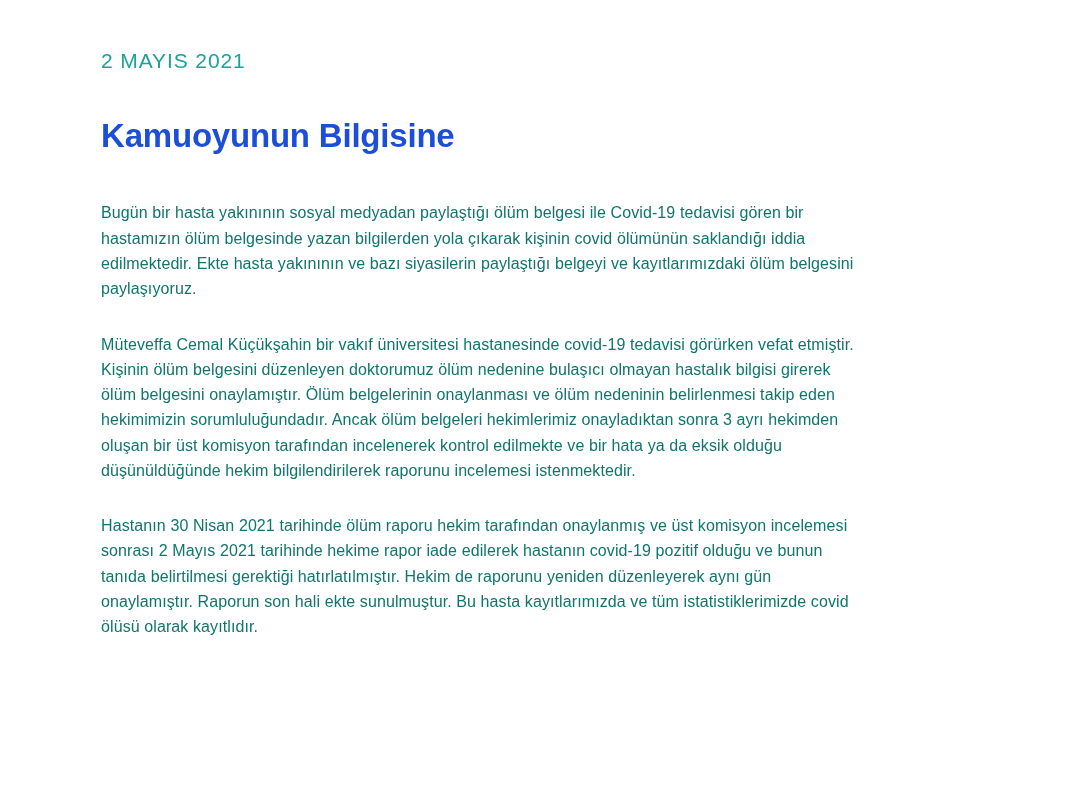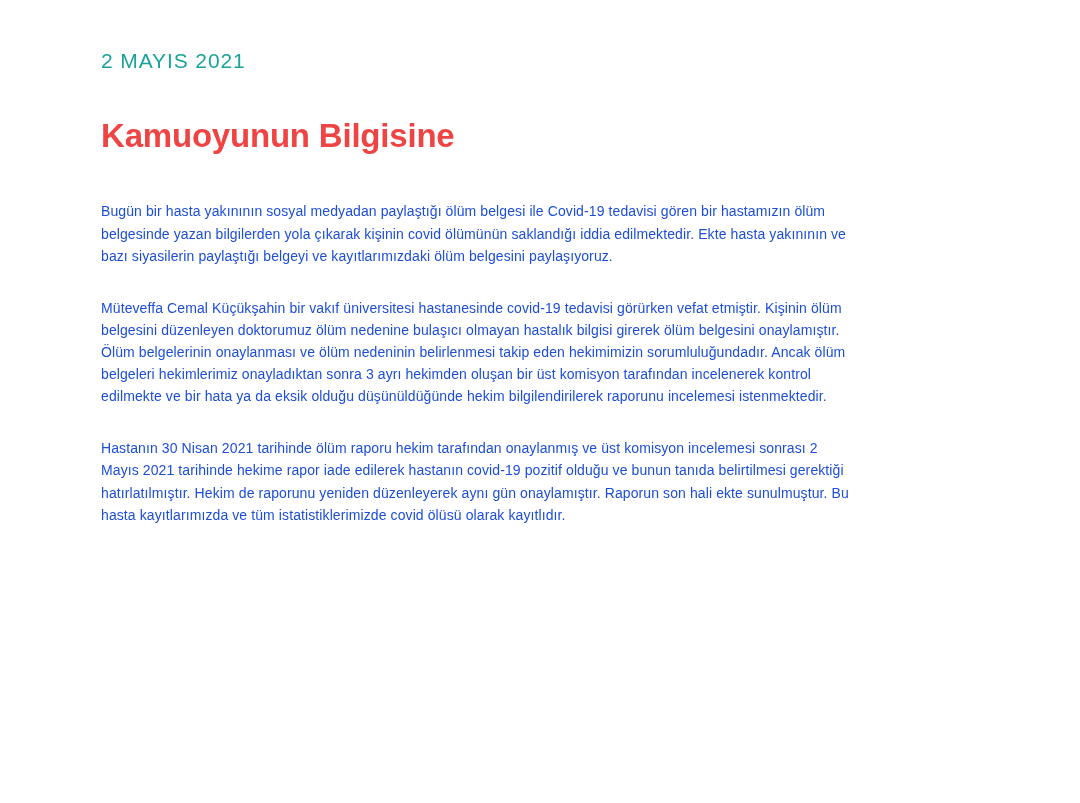--- a/index.html
+++ b/index.html
@@ -25,32 +25,32 @@
     font-size: 21px;
     letter-spacing: 0.9px;
     color: #1aa39a;
     font-weight: 400;
     margin: 8px 0 0 0;
     line-height: 1.2;
   }
   .title {
     font-size: 33px;
     font-weight: 700;
-    color: #ef4444;
+    color: #1d4ed8;
     letter-spacing: -0.2px;
     margin: 42px 0 0 0;
     line-height: 1.25;
   }
   .body-block {
     margin-top: 44px;
   }
   .para {
-    font-size: 14px;
+    font-size: 16px;
     line-height: 1.58;
-    color: #1d4ed8;
+    color: #0f766e;
     margin: 0 0 30px 0;
     letter-spacing: 0.1px;
     text-align: left;
   }
   .para:last-child {
     margin-bottom: 1px;
   }
 </style>
 </head>
 <body>

